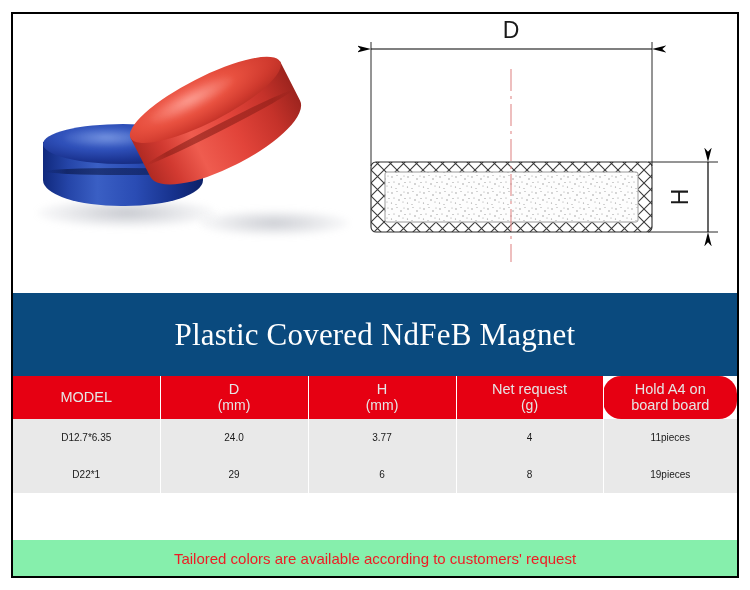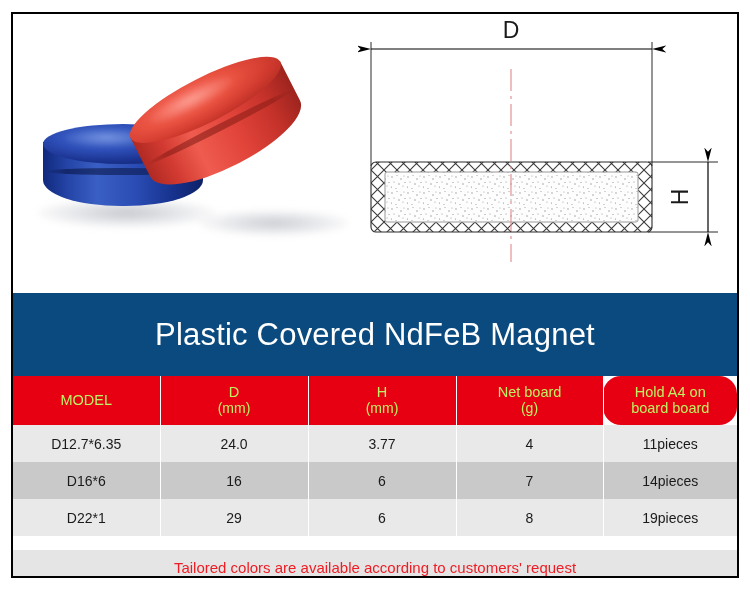--- a/index.html
+++ b/index.html
@@ -124,20 +124,21 @@
   
   #title-banner {
     position: absolute;
     left: 0; top: 279px;
     width: 100%;
     height: 83px;
     background: #0a4a7e;
     display: flex;
     align-items: center;
     justify-content: center;
+    font-family: Liberation Serif, serif;
   }
   #title-text {
     color: #ffffff;
     font-size: 31px;
     font-weight: normal;
     letter-spacing: 0.2px;
     white-space: nowrap;
   }
 
   
@@ -149,48 +150,48 @@
     table-layout: fixed;
   }
   #spec-table th, #spec-table td {
     text-align: center;
     vertical-align: middle;
     padding: 0;
     border: 0;
   }
   #spec-table thead th {
     background: #e60012;
-    color: #bef264;
+    color: #e5e5e5;
     font-size: 14.5px;
     font-weight: normal;
-    height: 49px;
+    height: 43px;
     line-height: 1.08;
     border-right: 1px solid #ffffff;
   }
   #spec-table thead th:last-child { border-right: 0; border-radius: 18px; }
   #spec-table tbody td {
     color: #1a1a1a;
-    font-size: 14px;
+    font-size: 10px;
     height: 37px;
     border-right: 1px solid #ffffff;
   }
   #spec-table tbody td:last-child { border-right: 0; margin-top: 10px; }
   tr.row-light td { background: #e9e9e9; }
   tr.row-dark  td { background: #c9c9c9; }
   .unit { font-size: 14px; }
 
   
   #footer-note {
     position: absolute;
     left: 0; bottom: 0;
     width: 100%;
-    height: 26px;
-    background: #e5e5e5;
+    height: 36px;
+    background: #86efac;
     display: flex;
-    align-items: flex-end;
+    align-items: center;
     justify-content: center;
   }
   #footer-text {
     color: #ee1c24;
     font-size: 15px;
     white-space: nowrap;
   }
 </style>
 </head>
 <body>
@@ -287,44 +288,37 @@
         </th>
         <th>
           <div>D</div>
           <div class="unit">(mm)</div>
         </th>
         <th>
           <div>H</div>
           <div class="unit">(mm)</div>
         </th>
         <th>
-          <div>Net board</div>
+          <div>Net request</div>
           <div class="unit">(g)</div>
         </th>
         <th>
           <div>Hold A4 on</div>
           <div>board board</div>
         </th>
       </tr>
     </thead>
     <tbody>
       <tr class="row-light">
         <td>D12.7*6.35</td>
         <td>24.0</td>
         <td>3.77</td>
         <td>4</td>
         <td>11pieces</td>
       </tr>
-      <tr class="row-dark">
-        <td>D16*6</td>
-        <td>16</td>
-        <td>6</td>
-        <td>7</td>
-        <td>14pieces</td>
-      </tr>
       <tr class="row-light">
         <td>D22*1</td>
         <td>29</td>
         <td>6</td>
         <td>8</td>
         <td>19pieces</td>
       </tr>
     </tbody>
   </table>
 

